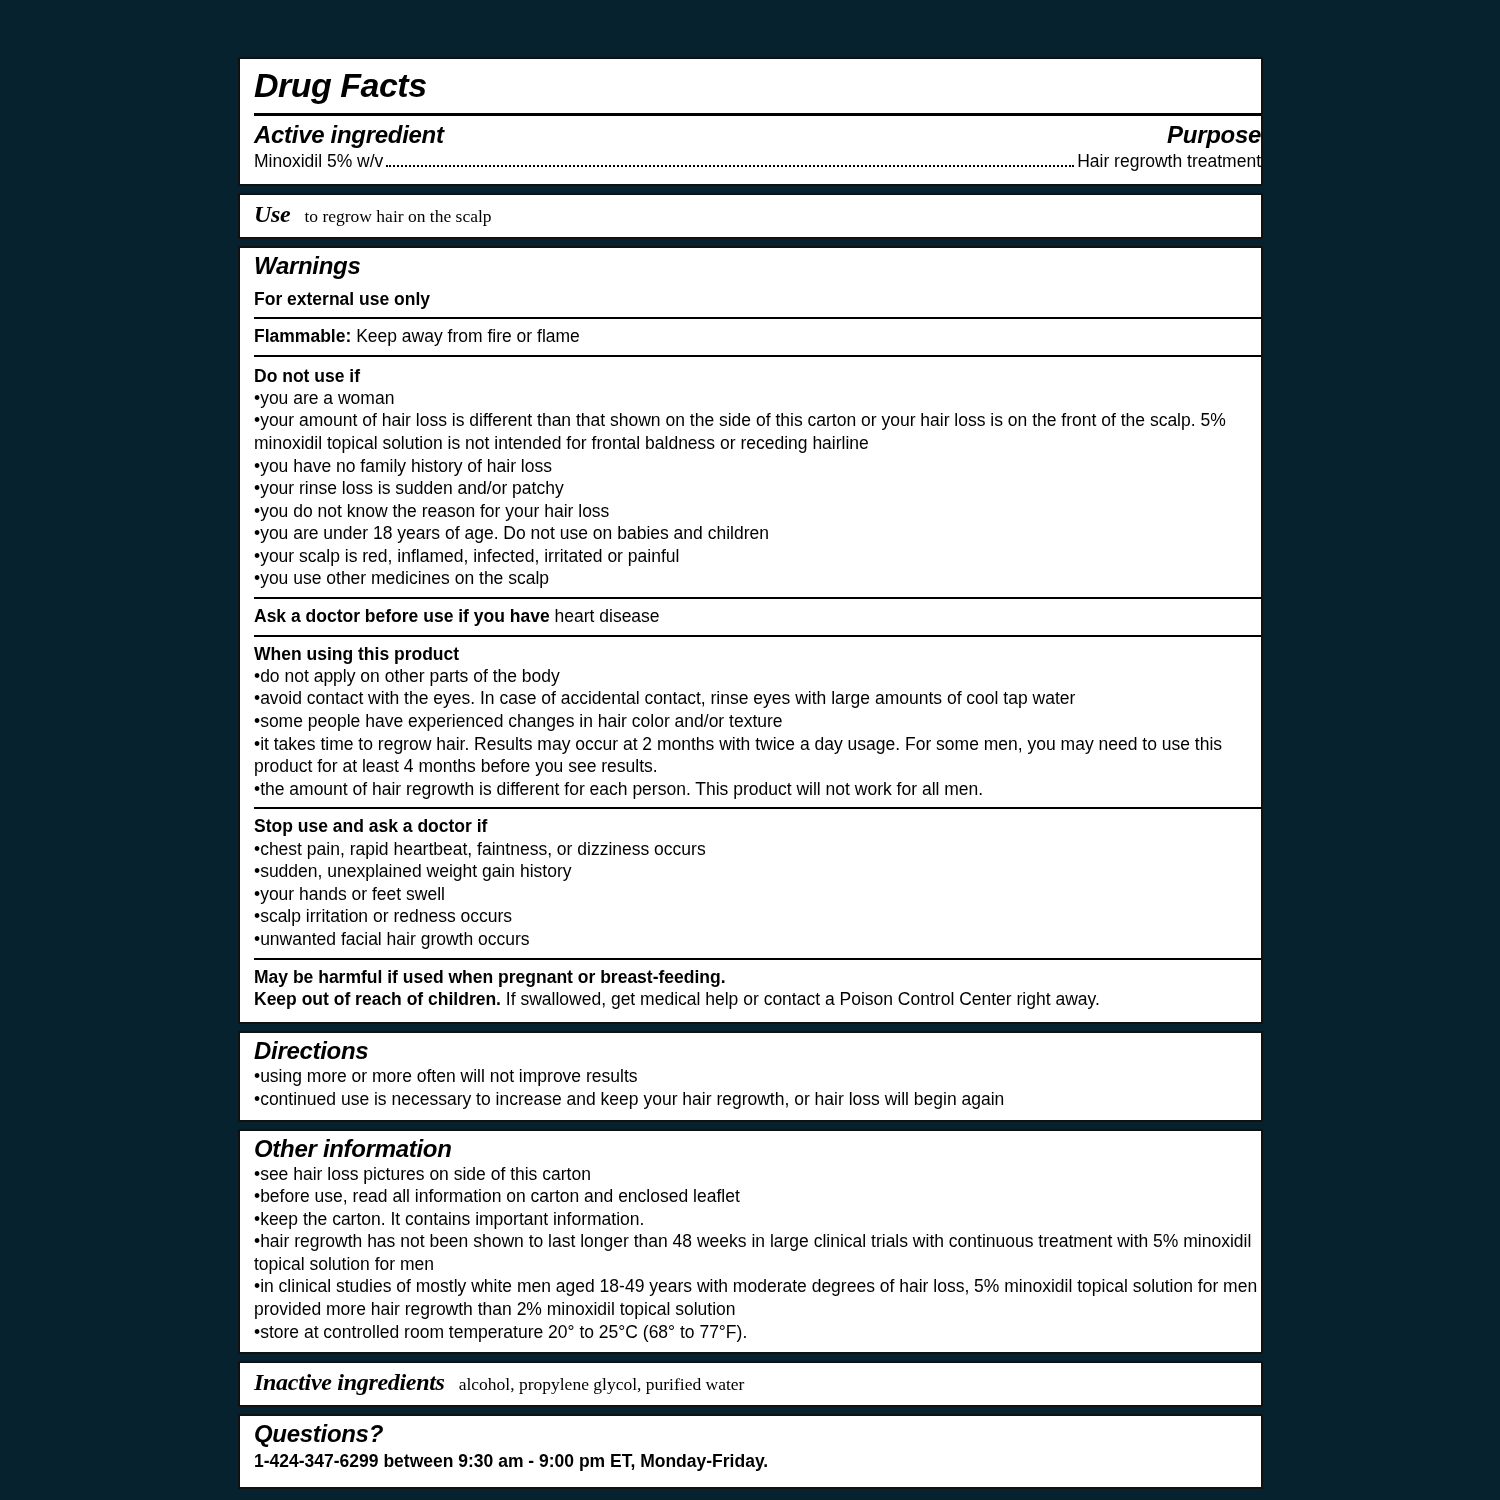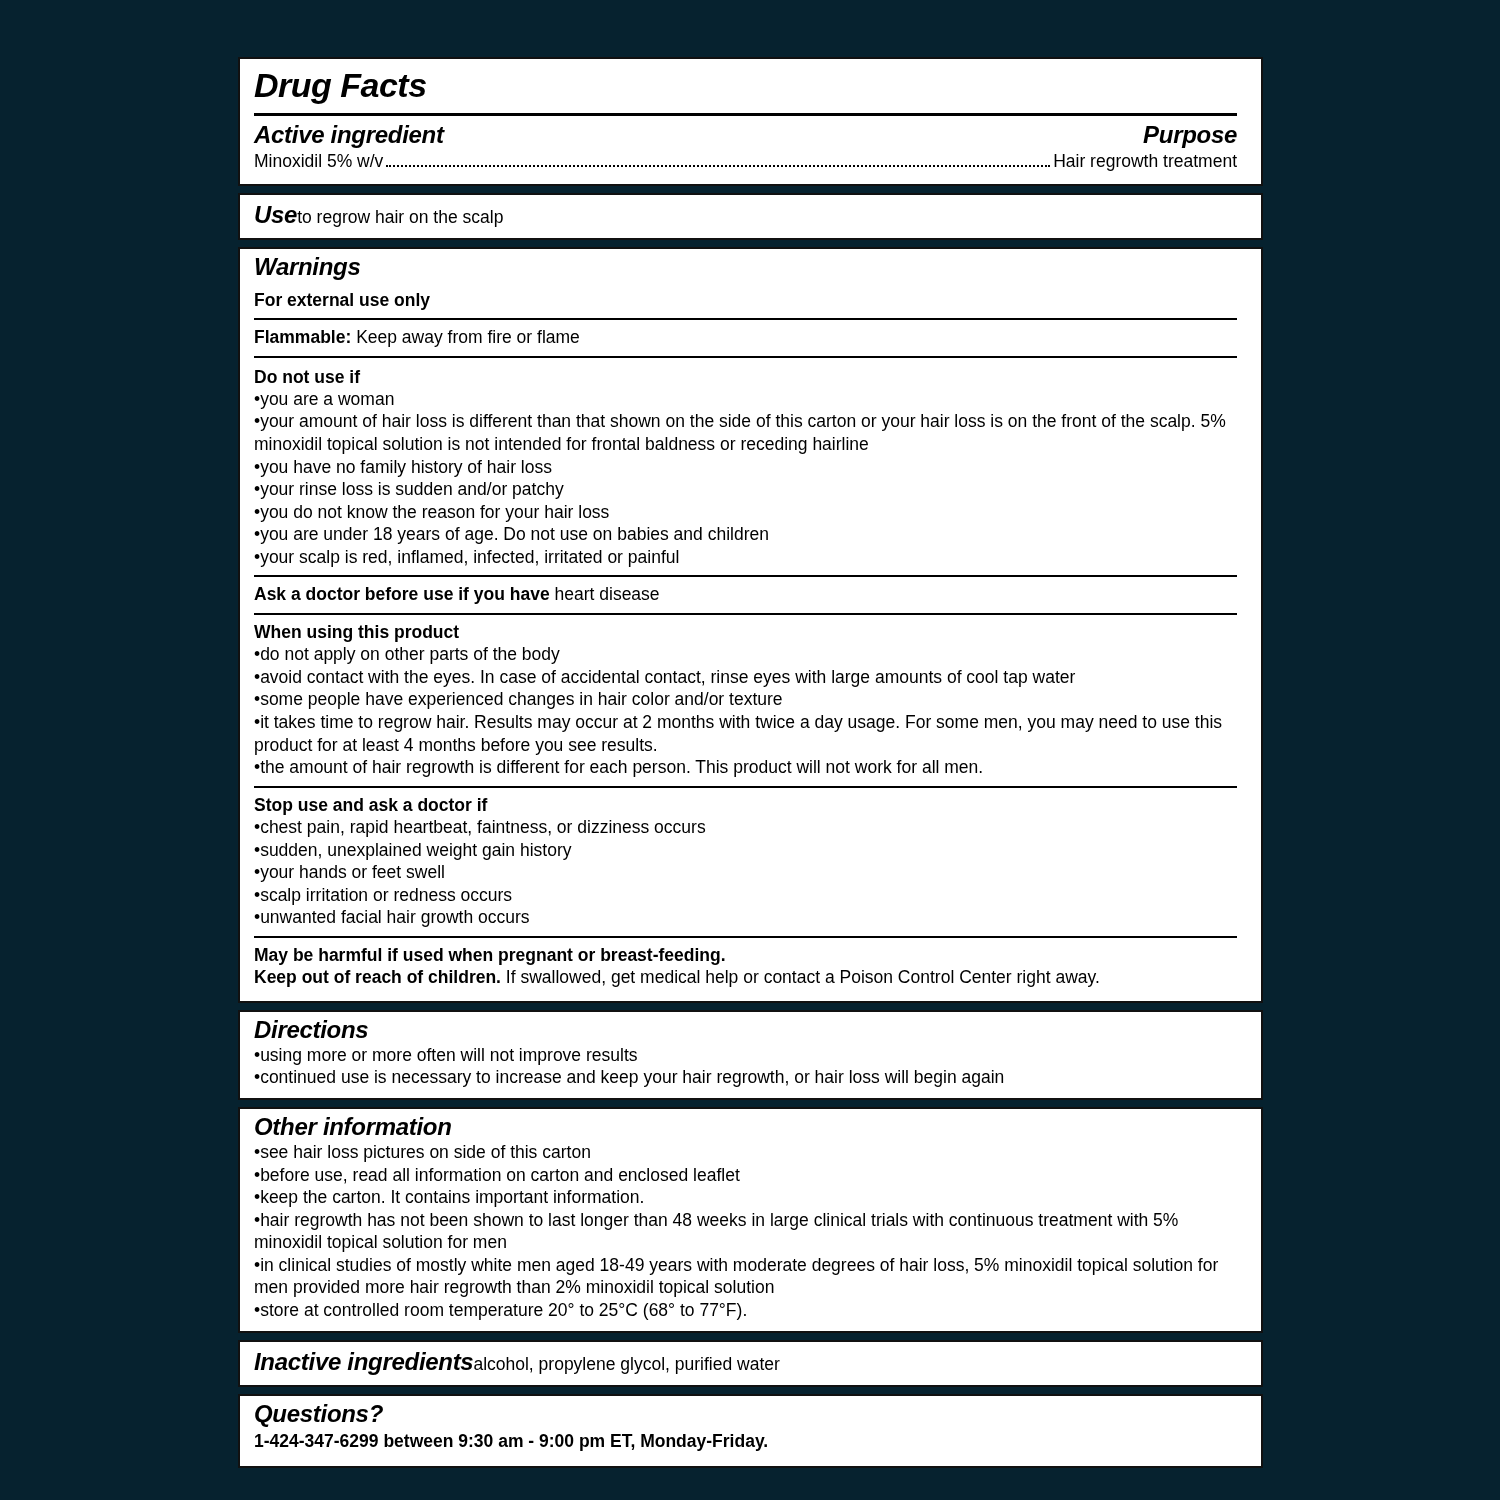--- a/index.html
+++ b/index.html
@@ -12,21 +12,21 @@
   }
   .label-col {
     position: absolute;
     left: 238px; top: 57px; width: 1025px;
     display: flex; flex-direction: column; gap: 7px;
   }
   .box {
     background: #fff;
     border: 2px solid #111;
     box-sizing: border-box;
-    padding: 4px 24px 9px 14px;
+    padding: 4px 0 9px 14px;
   }
   .df-title {
     font-style: italic; font-weight: bold;
     font-size: 34px; letter-spacing: -0.5px;
     padding: 3px 0 8px 0;
   }
   .h2 {
     font-style: italic; font-weight: bold;
     font-size: 24px; letter-spacing: -0.3px;
   }
@@ -34,21 +34,21 @@
     font-weight: bold; font-size: 17.5px; line-height: 1.28; margin-top: 8px;
   }
   .txt { font-size: 17.5px; line-height: 1.29; }
   .b { font-weight: bold; }
   .rule { border-top: 3px solid #000; }
   .divider { border-top: 2.5px solid #000; margin: 7px 0 6px 0; }
   .cols { display: flex; justify-content: space-between; align-items: baseline; padding-top: 5px; }
   .leader-row { display: flex; align-items: baseline; padding: 1px 0 2px 0; }
   .leader { flex: 1; border-bottom: 2px dotted #000; margin: 0 3px; }
   .bullet::before { content: "\2022 "; }
-  .inline-head { display: flex; align-items: baseline; padding-top: 2px; }
+  .inline-head { display: flex; align-items: baseline; gap: 14px; padding-top: 2px; font-family: Liberation Serif, serif; }
   .mt6 { margin-top: 6px; }
   .mt2 { margin-top: 2px; }
   .warn-pad { padding-bottom: 12px; }
   .q-box { padding-bottom: 14px; }
 </style>
 </head>
 <body>
 
 <div class="label-col">
 
@@ -85,20 +85,21 @@
     <div class="divider"></div>
 
     <div class="h3">Do not use if</div>
     <div class="txt bullet">you are a woman</div>
     <div class="txt bullet">your amount of hair loss is different than that shown on the side of this carton or your hair loss is on the front of the scalp. 5% minoxidil topical solution is not intended for frontal baldness or receding hairline</div>
     <div class="txt bullet">you have no family history of hair loss</div>
     <div class="txt bullet">your rinse loss is sudden and/or patchy</div>
     <div class="txt bullet">you do not know the reason for your hair loss</div>
     <div class="txt bullet">you are under 18 years of age. Do not use on babies and children</div>
     <div class="txt bullet">your scalp is red, inflamed, infected, irritated or painful</div>
+    <div class="txt bullet">you use other medicines on the scalp</div>
     <div class="divider"></div>
 
     <div class="txt mt2">
       <span class="b">Ask a doctor before use if you have</span>
       <span>heart disease</span>
     </div>
     <div class="divider"></div>
 
     <div class="h3 mt6">When using this product</div>
     <div class="txt bullet">do not apply on other parts of the body</div>

